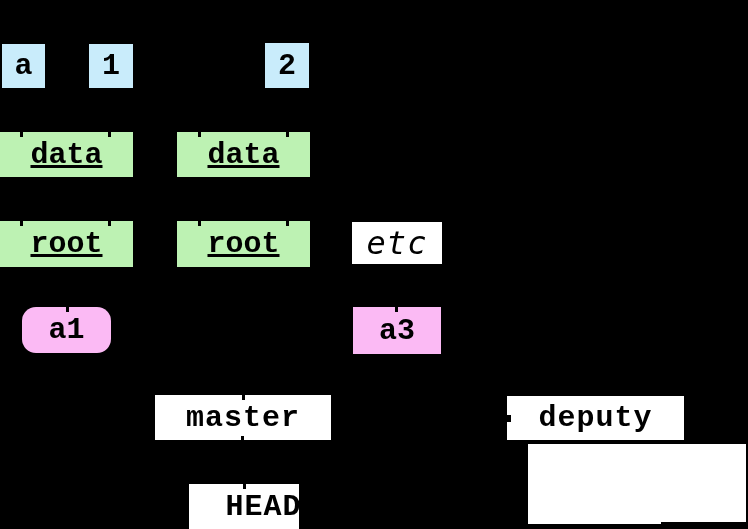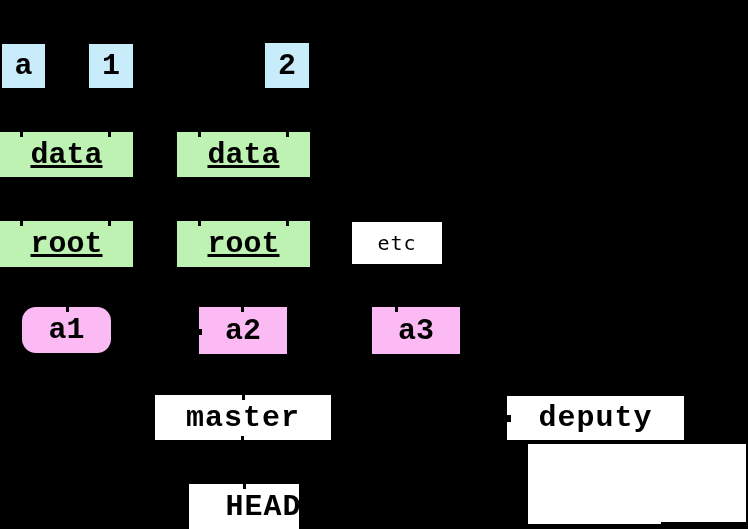--- a/index.html
+++ b/index.html
@@ -16,21 +16,21 @@
     font-weight:bold;
     font-size:30px;
     color:var(--text,#000);
     box-sizing:border-box;
     white-space:nowrap;
   }
   .blob   { background:var(--blob,#c9ecfb); }
   .tree   { background:var(--tree,#bdf2b3);text-decoration:underline; }
   .commit { background:var(--commit,#fbbaf4); }
   .ref    { background:var(--ref,#ffffff); }
-  .plain  { font-weight:normal; font-family:"DejaVu Sans Mono", monospace; font-size:20px; letter-spacing:1px; }
+  .plain  { font-weight:normal; font-family:"DejaVu Sans Mono", monospace; font-size:32px; letter-spacing:1px;font-style:italic; }
   .wide   { letter-spacing:1px; }
   .tick, .strip {
     position:absolute;
     background:#000;
   }
 </style>
 </head>
 <body>
 
 <div id="canvas" style="--background: #000000; --blob: #c9ecfb; --tree: #bdf2b3; --commit: #fbbaf4; --ref: #ffffff; --text: #000000;">
@@ -40,22 +40,21 @@
   <div class="node blob" style="left:265px; top:43px; width:44px; height:45px;">2</div>
 
   <div class="node tree" style="left:0px; top:132px; width:133px; height:45px;">data</div>
   <div class="node tree" style="left:177px; top:132px; width:133px; height:45px;">data</div>
 
   <div class="node tree" style="left:0px; top:221px; width:133px; height:46px;">root</div>
   <div class="node tree" style="left:177px; top:221px; width:133px; height:46px;">root</div>
   <div class="node ref plain" style="left:352px; top:222px; width:90px; height:42px;">etc</div>
 
   <div class="node commit" style="left:22px; top:307px; width:89px; height:46px;border-radius:14px;">a1</div>
-  <div class="node commit" style="left:199px; top:307px; width:88px; height:47px;">a2</div>
-  <div class="node commit" style="left:372px; top:307px; width:88px; height:47px;">a3</div>
+  <div class="node commit" style="left:353px; top:307px; width:88px; height:47px;">a3</div>
 
   <div class="node ref wide" style="left:155px; top:395px; width:176px; height:45px;">master</div>
   <div class="node ref wide" style="left:507px; top:396px; width:177px; height:44px;">deputy</div>
 
   <div class="node ref wide" style="left:189px; top:484px; width:110px; height:45px; align-items:flex-start; padding-top:6px;padding-left:39px;">HEAD</div>
 
   <div class="node ref" style="left:528px; top:444px; width:218px; height:85px;"></div>
   <div class="strip" style="left:528px; top:524px; width:133px; height:5px;"></div>
   <div class="strip" style="left:661px; top:522px; width:85px; height:7px;"></div>
 

